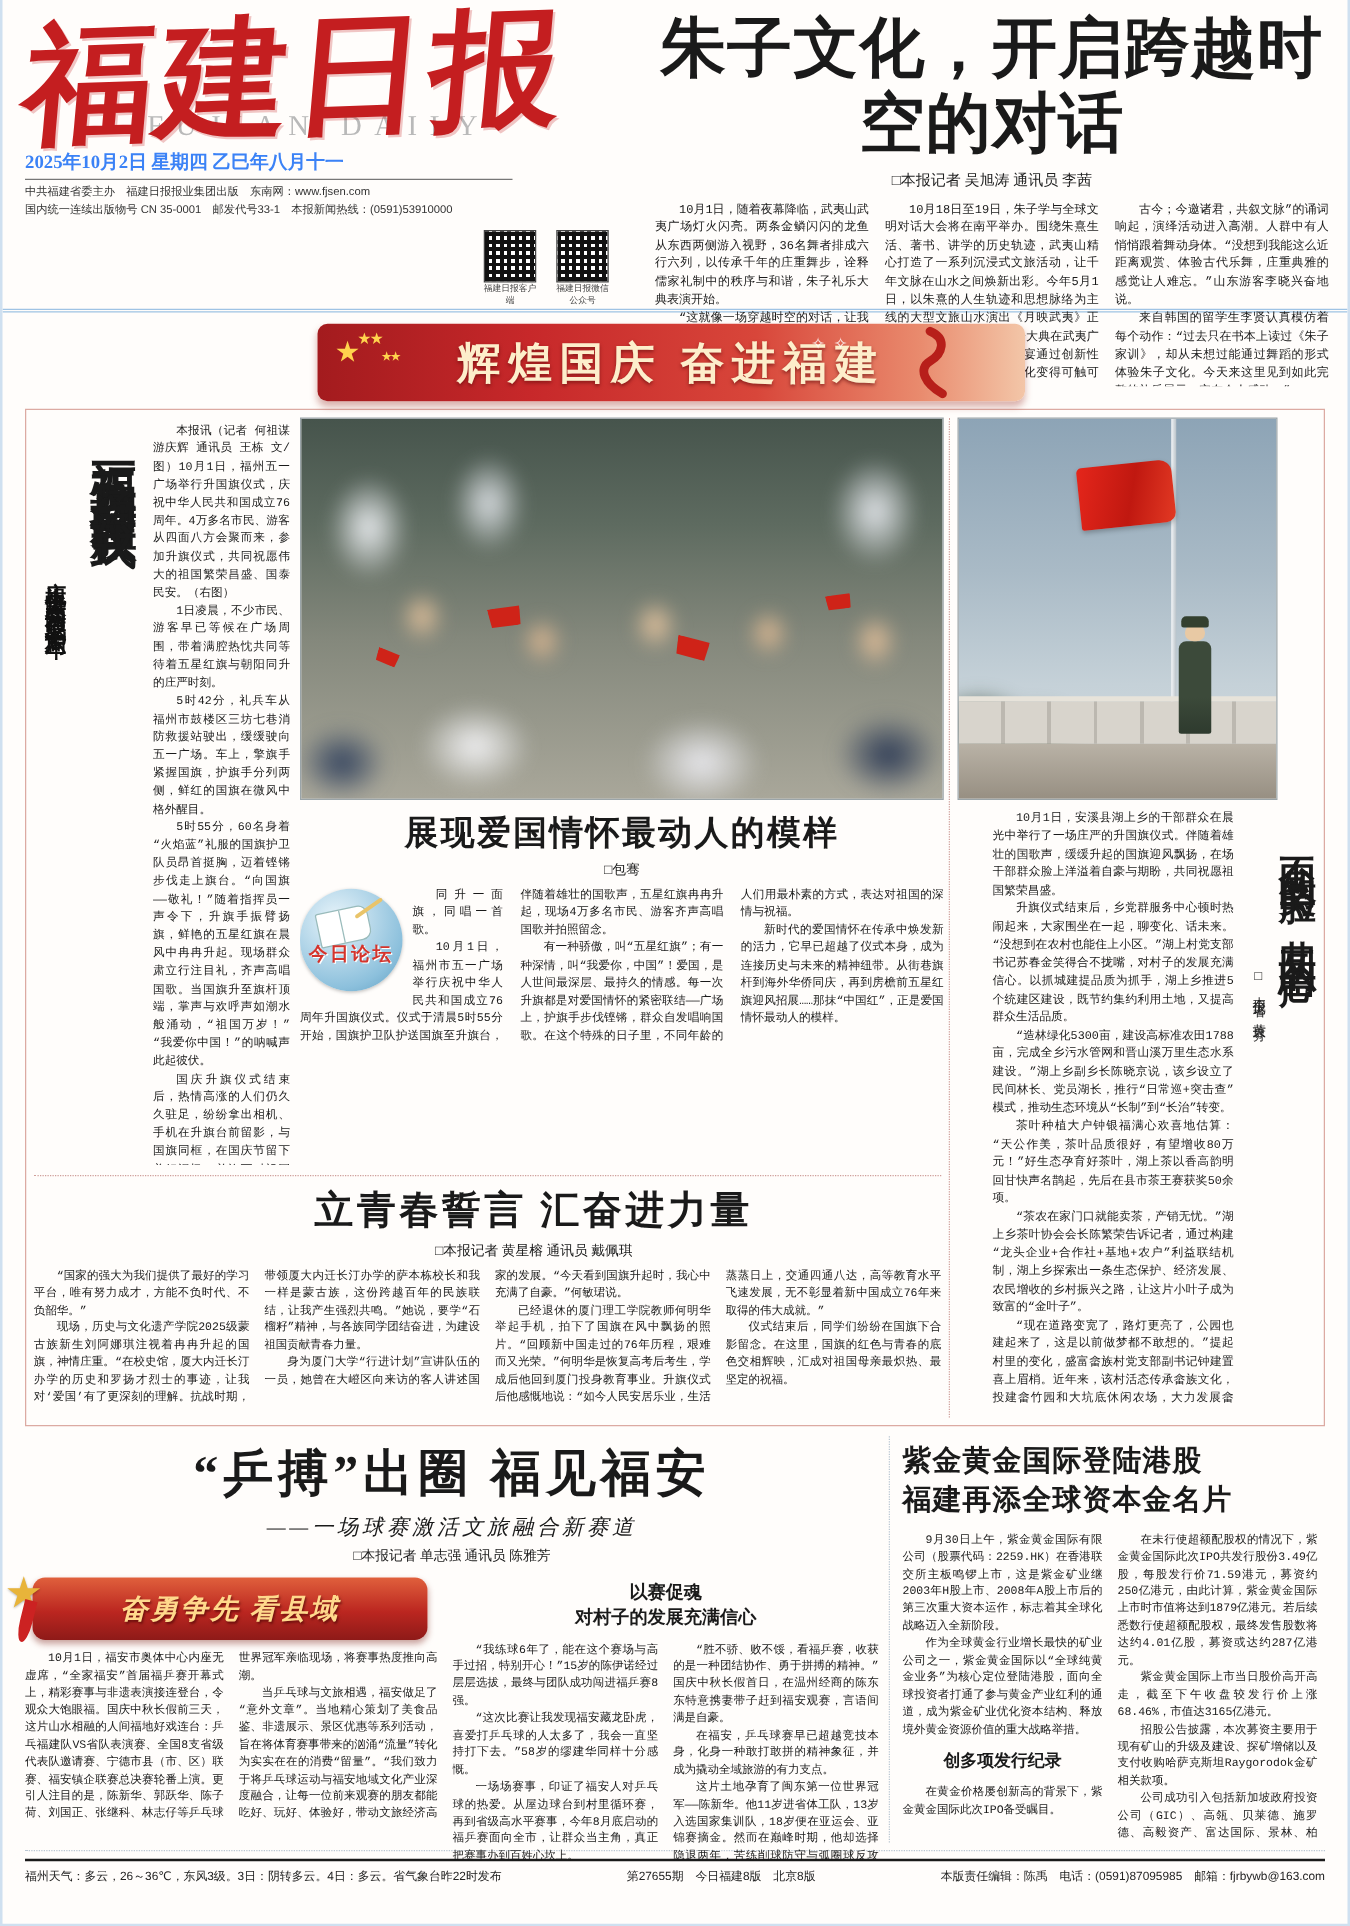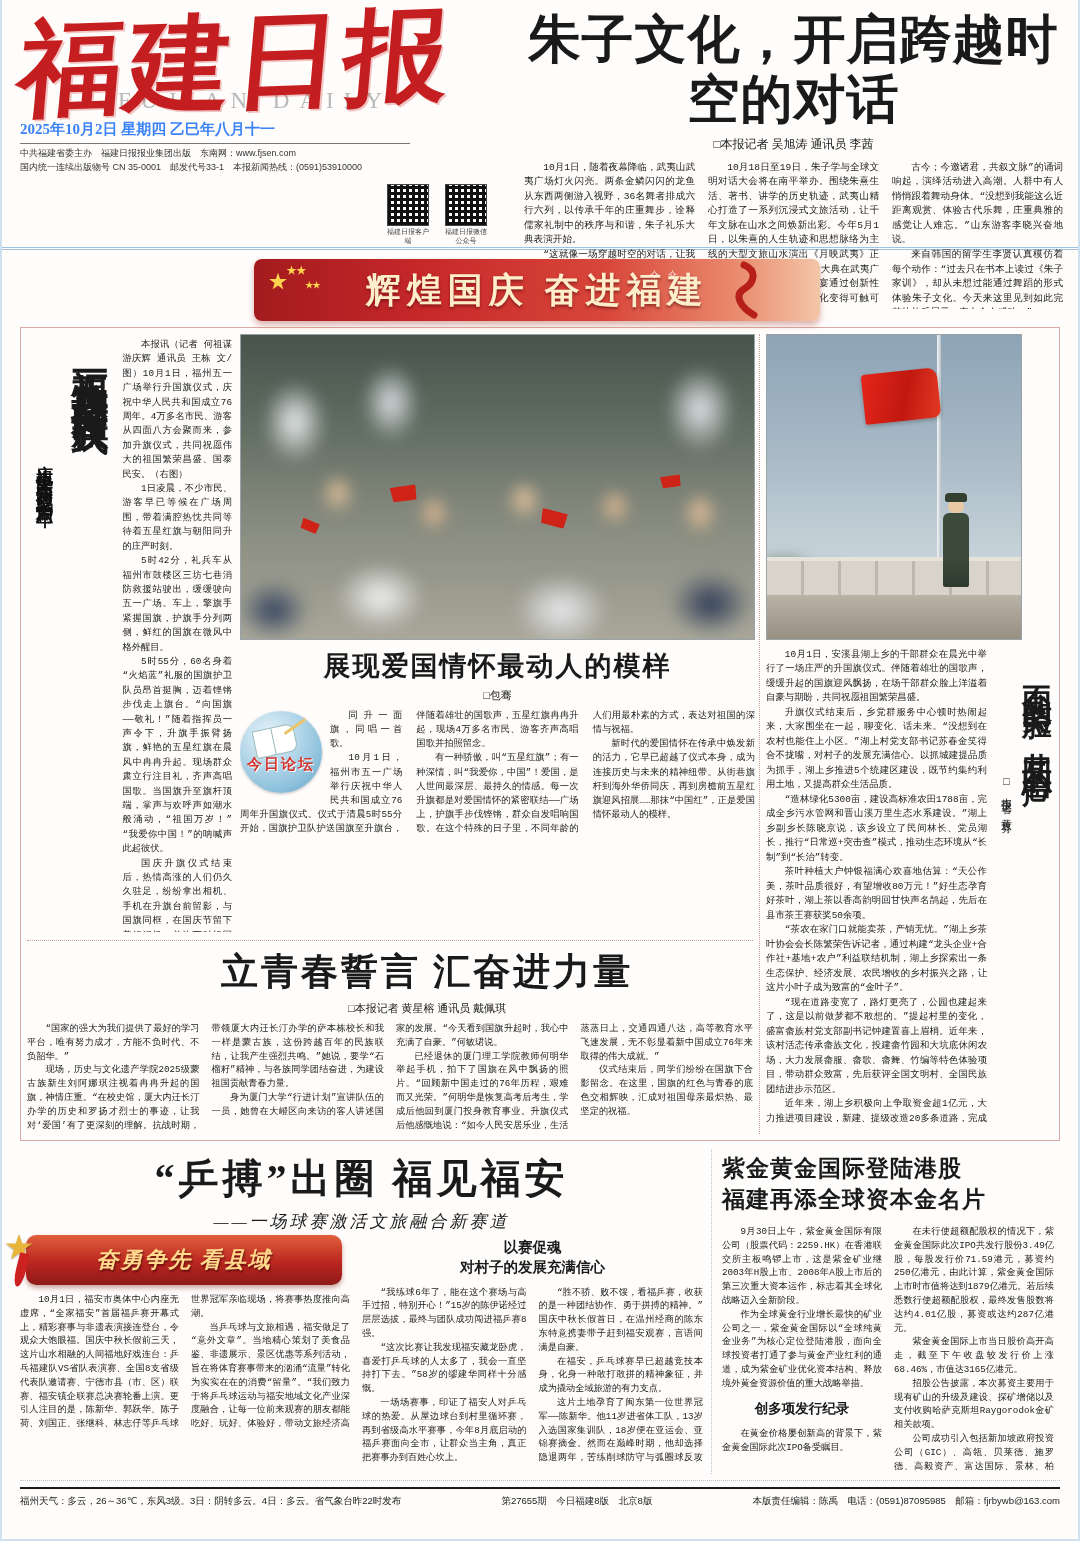--- a/index.html
+++ b/index.html
@@ -94,26 +94,26 @@
   .forum-badge{float:left;width:82px;height:82px;margin:2px 8px 4px 0;border-radius:50%;
                background:radial-gradient(circle at 35% 30%,#e8f4fa,#8cc0dc 70%,#5d9cc0);position:relative;box-shadow:0 1px 3px rgba(0,0,0,.25);}
   .forum-badge .book{position:absolute;left:14px;top:16px;width:40px;height:26px;background:#fff;
                      transform:rotate(-12deg);border:1px solid #9bb;border-radius:2px 8px 8px 2px;}
   .forum-badge .book::before{content:"";position:absolute;left:18px;top:0;width:1px;height:100%;background:#9bb;}
   .forum-badge .pen{position:absolute;right:14px;top:14px;width:26px;height:3px;background:#e9c46a;transform:rotate(-35deg);border-radius:2px;}
   .forum-badge .badge-label{position:absolute;left:0;right:0;top:42px;text-align:center;color:#d4342c;
                      font-weight:900;font-size:15px;letter-spacing:2px;text-shadow:1px 1px 0 #fff;}
   
   .youth-article{border-top:1px dotted #cf9f9a;margin-top:8px;padding-top:6px;flex:1;}
-  .youth-article h2{margin:0 0 0 190px;font-size:37px;font-weight:900;text-align:center;letter-spacing:3px;width:420px;}
+  .youth-article h2{margin:0 0 0 190px;font-size:31px;font-weight:900;text-align:center;letter-spacing:3px;width:420px;}
   .youth-article .small-byline{margin-left:190px;width:420px;}
   .youth-body{column-count:4;column-gap:12px;font-size:9.2px;line-height:1.5;text-align:justify;height:128px;overflow:hidden;}
   
   .right-col{width:298px;flex:none;border-left:1px dotted #cf9f9a;padding-left:6px;box-sizing:border-box;}
-  .smiles-article{display:flex;margin-top:8px;height:478px;gap:4px;}
+  .smiles-article{display:flex;margin-top:8px;height:478px;gap:4px;margin-left:28px;}
   .smiles-text{width:224px;font-size:9.4px;line-height:1.54;text-align:justify;overflow:hidden;}
   .smiles-strip{display:flex;flex:1;}
   .smiles-byline{width:22px;font-size:10.5px;letter-spacing:2px;padding-top:128px;color:#222;}
   .smiles-title{width:44px;font-size:30px;font-weight:900;line-height:1.3;letter-spacing:6px;padding-top:14px;}
   
   .bottom-row{display:flex;margin:8px 18px 0 18px;border-bottom:1px dotted #b9c6d2;padding-bottom:6px;height:332px;box-sizing:border-box;}
   .pingpong-article{width:692px;flex:none;border-right:1px dotted #b9c6d2;padding-right:8px;box-sizing:border-box;}
   .pingpong-article h1{margin:2px 0 0 0;font-size:40px;font-weight:900;text-align:center;letter-spacing:4px;}
   .pp-subtitle{text-align:center;font-size:17px;font-style:italic;margin-top:4px;letter-spacing:3px;}
   .pp-byline{text-align:center;font-size:11px;margin:4px 0 8px 0;}
@@ -276,20 +276,21 @@
         </div>
       </article>
     </div>
   </section>
 
   <section class="bottom-row">
 
     <article class="pingpong-article">
       <h1>“乒搏”出圈 福见福安</h1>
       <div class="pp-subtitle">——一场球赛激活文旅融合新赛道</div>
+      <div class="pp-byline">□本报记者 单志强 通讯员 陈雅芳</div>
       <div class="pp-content">
         <div class="pp-left">
           <div class="county-banner">
             <span class="county-star">★</span>
             <span class="cb-text">奋勇争先 看县域</span>
           </div>
           <div class="pp-left-text body-text">
               <p>10月1日，福安市奥体中心内座无虚席，“全家福安”首届福乒赛开幕式上，精彩赛事与非遗表演接连登台，令观众大饱眼福。国庆中秋长假前三天，这片山水相融的人间福地好戏连台：乒乓福建队VS省队表演赛、全国8支省级代表队邀请赛、宁德市县（市、区）联赛、福安镇企联赛总决赛轮番上演。更引人注目的是，陈新华、郭跃华、陈子荷、刘国正、张继科、林志仔等乒乓球世界冠军亲临现场，将赛事热度推向高潮。</p>
               <p>当乒乓球与文旅相遇，福安做足了“意外文章”。当地精心策划了美食品鉴、非遗展示、景区优惠等系列活动，旨在将体育赛事带来的汹涌“流量”转化为实实在在的消费“留量”。“我们致力于将乒乓球运动与福安地域文化产业深度融合，让每一位前来观赛的朋友都能吃好、玩好、体验好，带动文旅经济高质量发展。”福安市政府副市长陈华表示。</p>
             </div>

